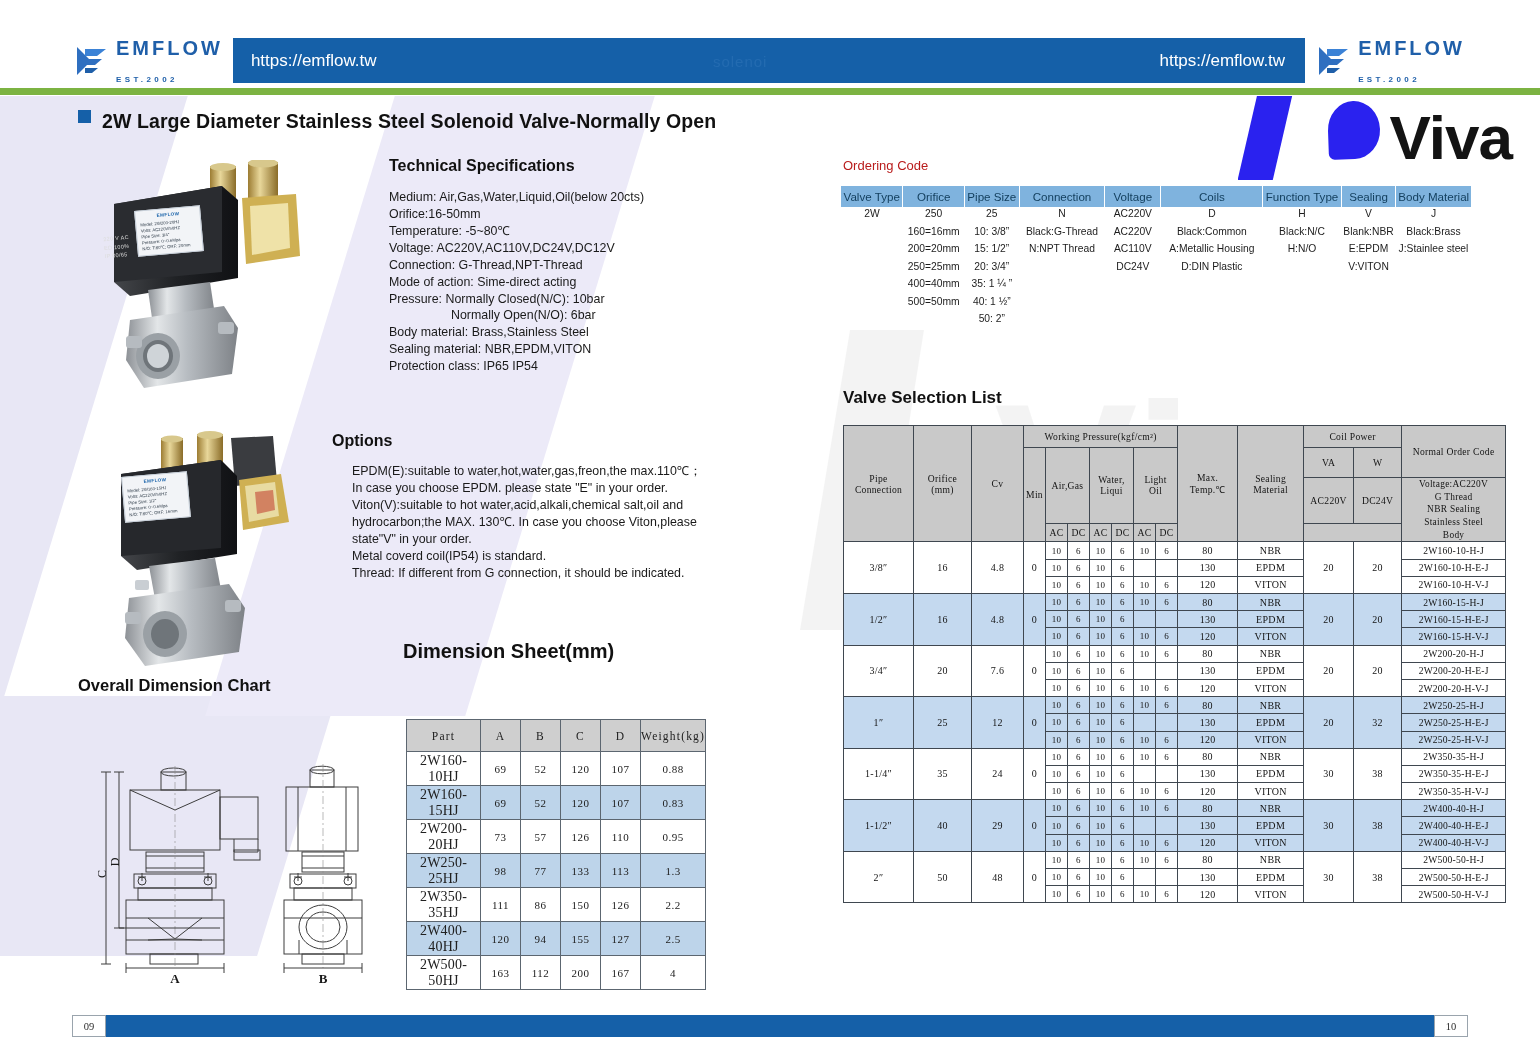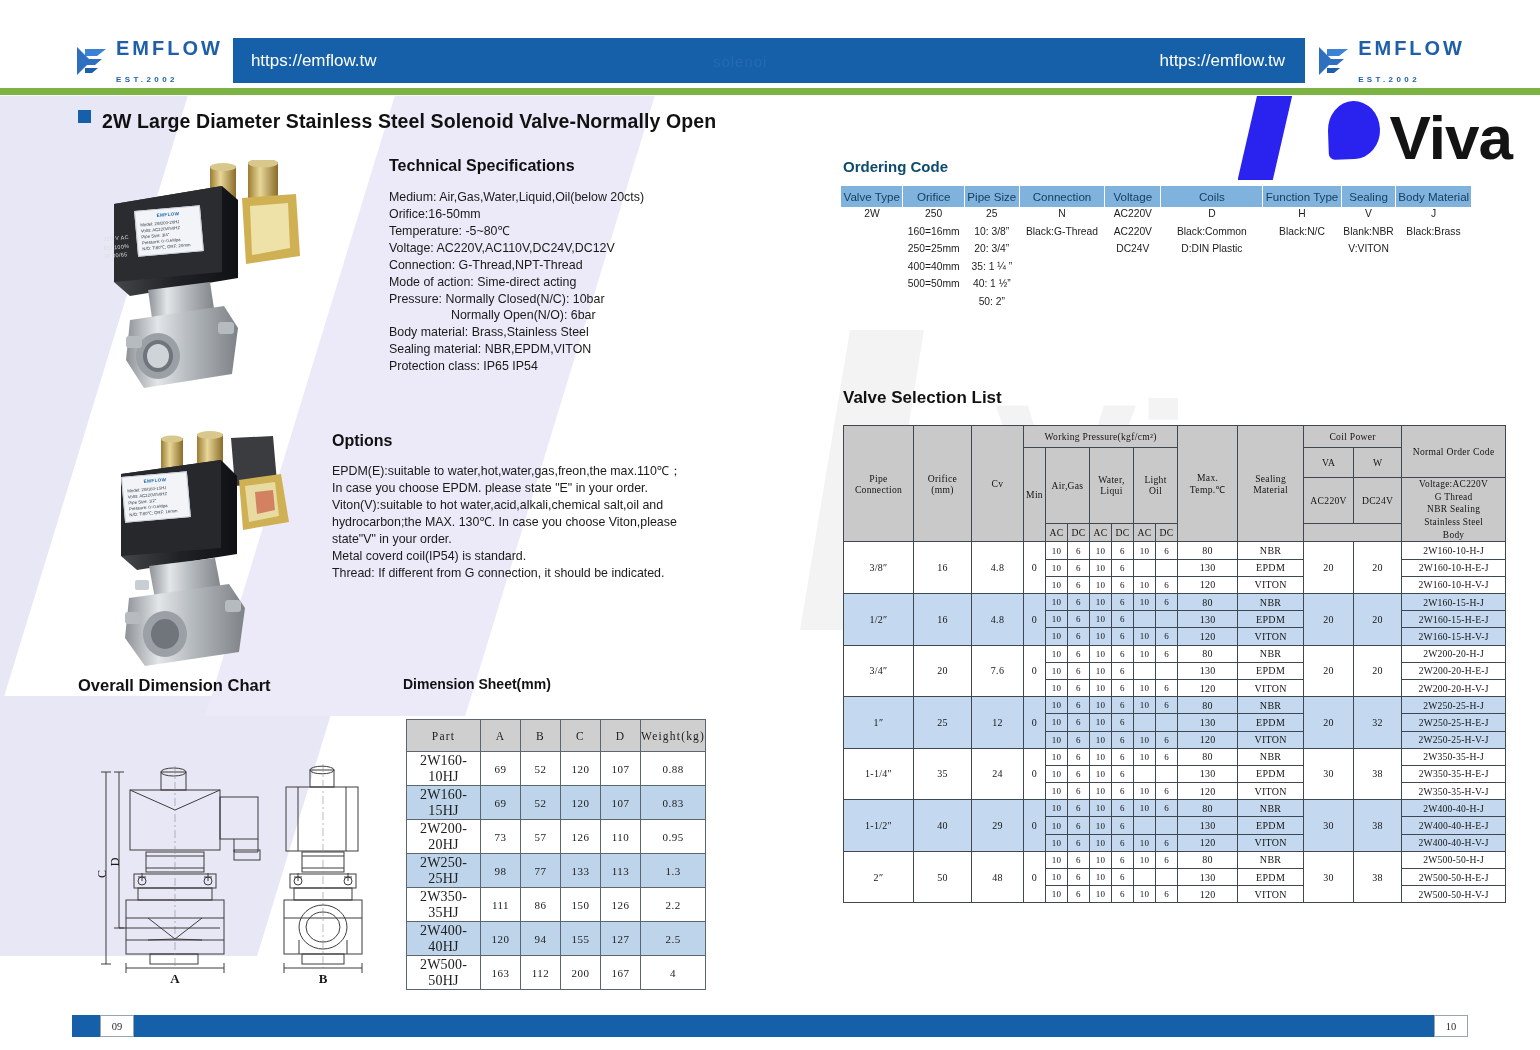--- a/index.html
+++ b/index.html
@@ -99,25 +99,25 @@
     letter-spacing: .3px; transform: rotate(-5deg);
   }
 
   
   .tech { position: absolute; left: 389px; top: 157px; z-index: 4; width: 330px; }
   .tech h2, .opts h2 { font-size: 16px; font-weight: 700; color: #111; margin-bottom: 14px; }
   .tech p, .opts p { font-size: 12.4px; line-height: 1.365; color: #1a1a1a; }
   .tech p.ind { padding-left: 62px; }
   .opts { position: absolute; left: 332px; top: 432px; z-index: 4; width: 390px; }
   .opts h2 { margin-bottom: 13px; }
-  .opts p { line-height: 1.37; }
+  .opts p { line-height: 1.37; margin-left: 20px; }
 
   
   .h-odc { position: absolute; left: 78px; top: 676px; font-size: 16.5px; font-weight: 700; color: #111; z-index: 4; }
-  .h-dsh { position: absolute; left: 403px; top: 676px; font-size: 14px; font-weight: 700; color: #111; z-index: 4; }
+  .h-dsh { position: absolute; left: 403px; top: 640px; font-size: 20px; font-weight: 700; color: #111; z-index: 4; }
 
   
   .drawing { position: absolute; left: 88px; top: 712px; width: 315px; height: 278px; z-index: 3; }
 
   
   .dim-tbl {
     position: absolute; left: 406px; top: 719px; z-index: 4;
     border-collapse: collapse; font-family: "Liberation Serif", serif;
   }
   .dim-tbl td, .dim-tbl th {
@@ -125,21 +125,21 @@
     font-size: 11px; font-weight: normal; color: #202020;
     height: 34px; letter-spacing: .5px;
   }
   .dim-tbl th { background: #cfcfcf; height: 32px; font-size: 11.5px; letter-spacing: 1.2px; }
   .dim-tbl td.part { width: 74px; font-size: 14px; letter-spacing: .2px; }
   .dim-tbl td.n, .dim-tbl th.n { width: 40px; }
   .dim-tbl td.w, .dim-tbl th.w { width: 58px; }
   .dim-tbl tr.alt td { background: #bdd4ea; }
 
   
-  .h-oc { position: absolute; left: 843px; top: 158px; font-size: 15px; font-weight: 700; color: #0c4a6e; z-index: 4; }
+  .h-oc { position: absolute; left: 843px; top: 158px; font-size: 13px; font-weight: 400; color: #b91c1c; z-index: 4; }
   .oc-tbl { position: absolute; left: 841px; top: 186px; width: 630px; z-index: 4; border-collapse: collapse; }
   .oc-tbl th {
     background: #7fb3de; color: #14405f; font-weight: normal;
     font-size: 11.6px; height: 21px; border-right: 1px solid #fff;
     font-family: "Liberation Sans", sans-serif;
   }
   .oc-tbl th:last-child { border-right: none; }
   .oc-tbl td {
     font-size: 10.3px; color: #1c1c1c; text-align: center; height: 17.5px;
     vertical-align: top; padding-top: 1px; font-family: "Liberation Sans", sans-serif;
@@ -170,21 +170,21 @@
   .vsl td.sm { font-size: 9px; }
 
   
   .footer { position: absolute; left: 0; bottom: 13px; width: 1540px; height: 22px; z-index: 5; }
   .foot-bar { position: absolute; left: 72px; top: 0; width: 1396px; height: 22px; background: #1560a8; }
   .pg {
     position: absolute; top: 0; height: 22px; width: 34px; background: #fff;
     border: 1px solid #9aa4ad; display: flex; align-items: center; justify-content: center;
     font-size: 10.5px; color: #2a2a2a; font-family: "Liberation Serif", serif;
   }
-  .pg.l { left: 72px; margin-left: 28px; } .pg.r { right: 72px; }
+  .pg.l { left: 72px; } .pg.r { right: 72px; }
 </style>
 </head>
 <body>
 
 <div class="page">
 
   <div class="purple-band"></div>
   <div class="white-wedge"></div>
   <div class="purple-band2"></div>
 
@@ -529,20 +529,31 @@
           <td>10: 3/8”</td>
           <td>Black:G-Thread</td>
           <td>AC220V</td>
           <td>Black:Common</td>
           <td>Black:N/C</td>
           <td>Blank:NBR</td>
           <td>Black:Brass</td>
         </tr>
       <tr>
           <td></td>
+          <td>200=20mm</td>
+          <td>15: 1/2”</td>
+          <td>N:NPT Thread</td>
+          <td>AC110V</td>
+          <td>A:Metallic Housing</td>
+          <td>H:N/O</td>
+          <td>E:EPDM</td>
+          <td>J:Stainlee steel</td>
+        </tr>
+      <tr>
+          <td></td>
           <td>250=25mm</td>
           <td>20: 3/4”</td>
           <td></td>
           <td>DC24V</td>
           <td>D:DIN Plastic</td>
           <td></td>
           <td>V:VITON</td>
           <td></td>
         </tr>
       <tr>

